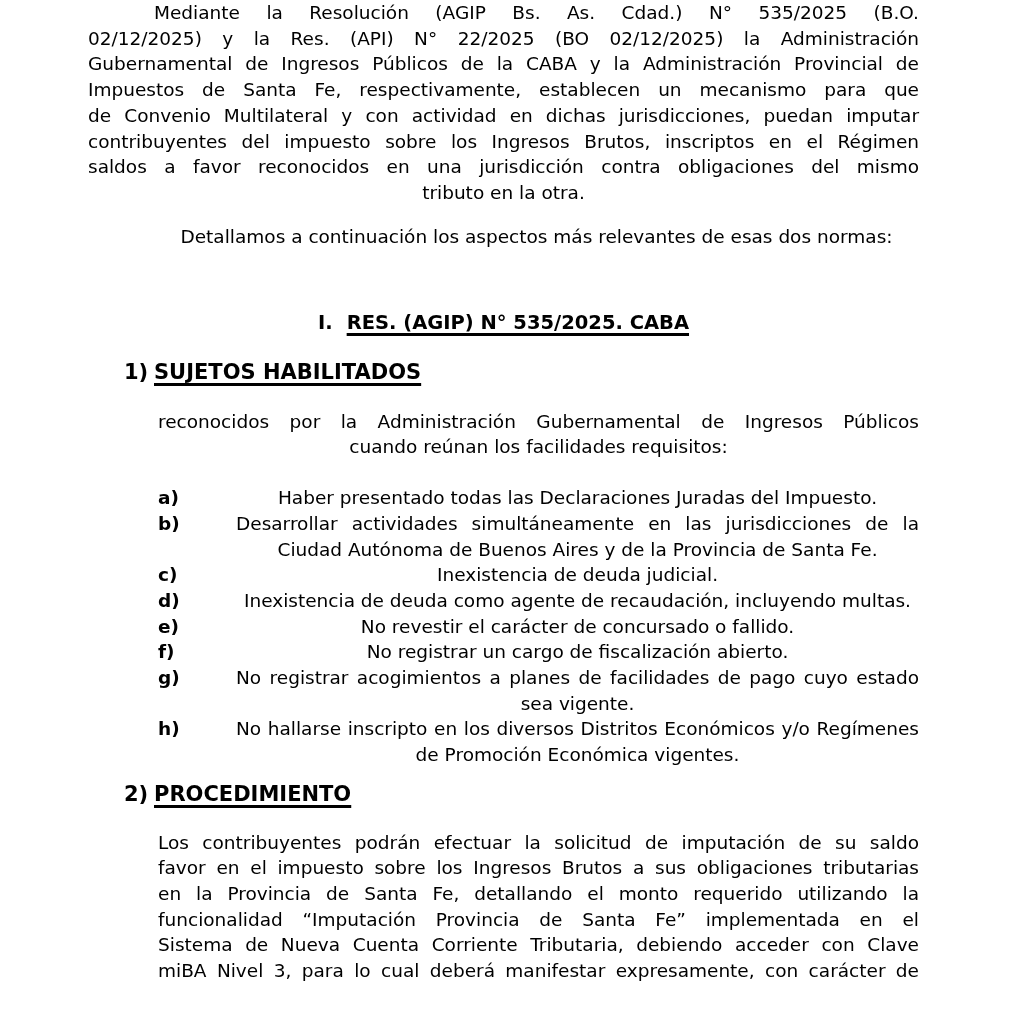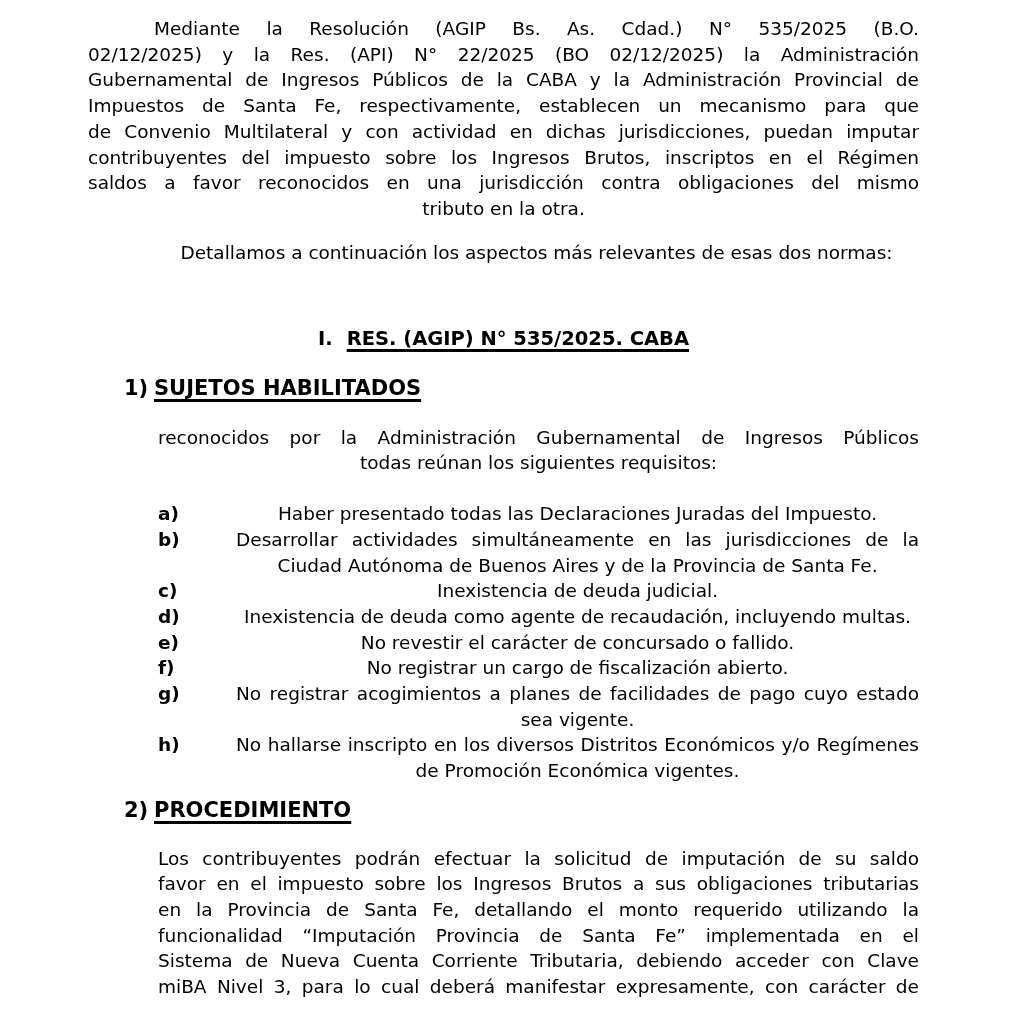--- a/index.html
+++ b/index.html
@@ -5,21 +5,21 @@
   html, body { margin: 0; padding: 0; background: #ffffff; }
   .page {
     position: relative;
     width: 1017px;
     height: 1024px;
     background: #ffffff;
     color: #000000;
     font-family: "DejaVu Sans", sans-serif;
     font-size: 18.5px;
     line-height: 25.7px;
-    padding: 16px 98px 0 88px;
+    padding: 0 98px 0 88px;
     box-sizing: border-box;
     overflow: hidden;
   }
   .ln { text-align: center; }
   .ln.j { text-align: justify; text-align-last: justify; }
   .ind { text-indent: 66px; }
   .para { margin: 0; }
   .detail-para { margin-top: 18px; }
   .main-heading {
     margin-top: 61px;
@@ -71,21 +71,21 @@
   <div class="main-heading">
     <span class="hnum">I.</span><span class="u">RES. (AGIP) N° 535/2025. CABA</span>
   </div>
 
   <div class="sec-heading">
     <span class="snum">1)</span><span class="u">SUJETOS HABILITADOS</span>
   </div>
 
   <div class="sec-para">
     <div class="ln j">reconocidos por la Administración Gubernamental de Ingresos Públicos</div>
-    <div class="ln">todas reúnan los siguientes requisitos:</div>
+    <div class="ln">cuando reúnan los facilidades requisitos:</div>
   </div>
 
   <div class="list">
     <div class="item">
       <span class="letter">a)</span>
       <div class="itxt">
         <div class="ln">Haber presentado todas las Declaraciones Juradas del Impuesto.</div>
       </div>
     </div>
     <div class="item">

